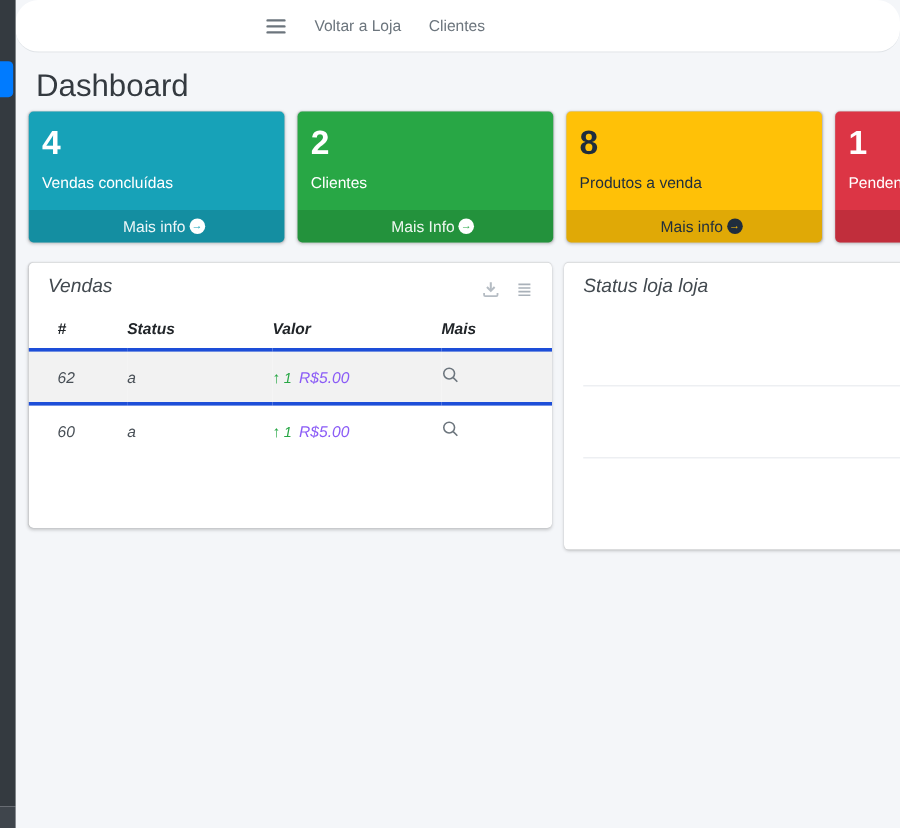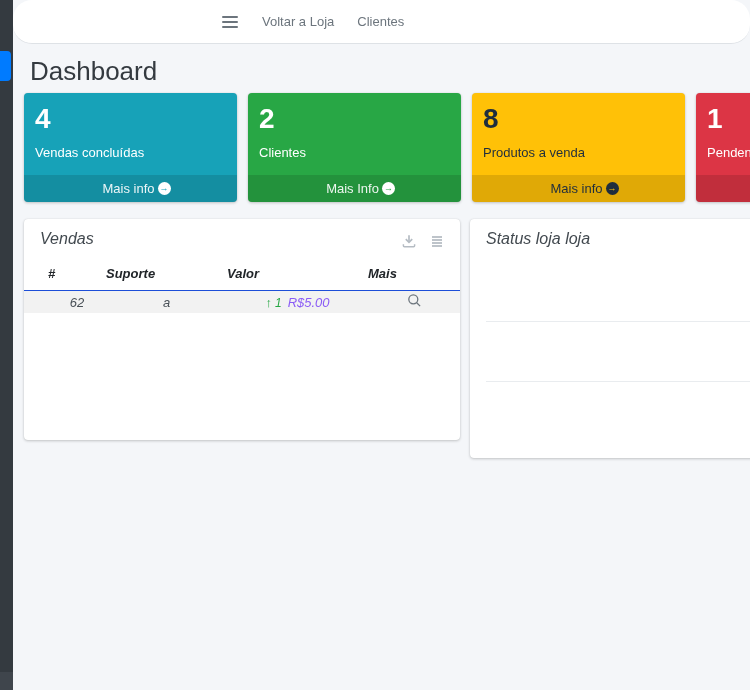--- a/index.html
+++ b/index.html
@@ -53,21 +53,21 @@
   .card-status { width:436px; height:239px; position:relative; }
   .card-header { display:flex; justify-content:space-between; align-items:flex-start;
                  padding:11px 16px 0 16px; height:38px; }
   .card-title { font-size:16px; font-weight:400; color:#42494f; }
   .card-tools { display:flex; align-items:center; gap:13px; margin-top:3px; }
   .tool-btn { cursor:pointer; display:inline-flex; }
 
   
   table { width:100%; border-collapse:collapse; table-layout:fixed; font-size:13px; color:#495057; }
   th { font-weight:700; color:#212529; text-align:left; padding:9px 0 9px 0; }
-  td { padding:2px 0; border-top:1px solid #1d4ed8;text-align:center; }
+  td { padding:12px 0; border-top:3px solid #1d4ed8; }
   th:first-child, td:first-child { padding-left:24px; }
   tbody tr:nth-child(odd) td { background:#f2f2f2; }
   .trend { color:#28a745; font-weight:700; }
   .qty { color:#28a745; font-size:12px; margin-left:3px; }
   .price { margin-left:6px; color:#8b5cf6; }
   .search-link { display:inline-flex; cursor:pointer; }
 
   
   .divider { position:absolute; left:16px; right:16px; height:1px; background:#e9ecef; }
   .divider-1 { top:102px; }
@@ -166,41 +166,56 @@
       <table>
         <colgroup>
             <col style="width:82px">
             <col style="width:121px">
             <col style="width:141px">
             <col style="width:92px">
           </colgroup>
         <thead>
           <tr>
             <th>#</th>
-            <th>Suporte</th>
+            <th>Status</th>
             <th>Valor</th>
             <th>Mais</th>
           </tr>
         </thead>
         <tbody>
           <tr>
             <td>62</td>
             <td>a</td>
             <td>
               <span class="trend">↑</span><span class="qty">1</span><span class="price">R$5.00</span>
             </td>
             <td>
               <a class="search-link">
                 <svg width="15" height="15" viewBox="0 0 15 15">
                     <circle cx="6.3" cy="6.3" r="4.5" stroke="#6c757d" stroke-width="1.3" fill="none"></circle>
                     <path d="M9.7 9.7l3.4 3.4" stroke="#6c757d" stroke-width="1.3"></path>
                   </svg>
               </a>
             </td>
           </tr>
+          <tr>
+            <td>60</td>
+            <td>a</td>
+            <td>
+              <span class="trend">↑</span><span class="qty">1</span><span class="price">R$5.00</span>
+            </td>
+            <td>
+              <a class="search-link">
+                <svg width="15" height="15" viewBox="0 0 15 15">
+                    <circle cx="6.3" cy="6.3" r="4.5" stroke="#6c757d" stroke-width="1.3" fill="none"></circle>
+                    <path d="M9.7 9.7l3.4 3.4" stroke="#6c757d" stroke-width="1.3"></path>
+                  </svg>
+              </a>
+            </td>
+          </tr>
         </tbody>
       </table>
     </section>
 
     <section class="card card-status">
       <div class="card-header">
         <span class="card-title">Status loja loja</span>
       </div>
       <div class="divider divider-1"></div>
       <div class="divider divider-2"></div>

